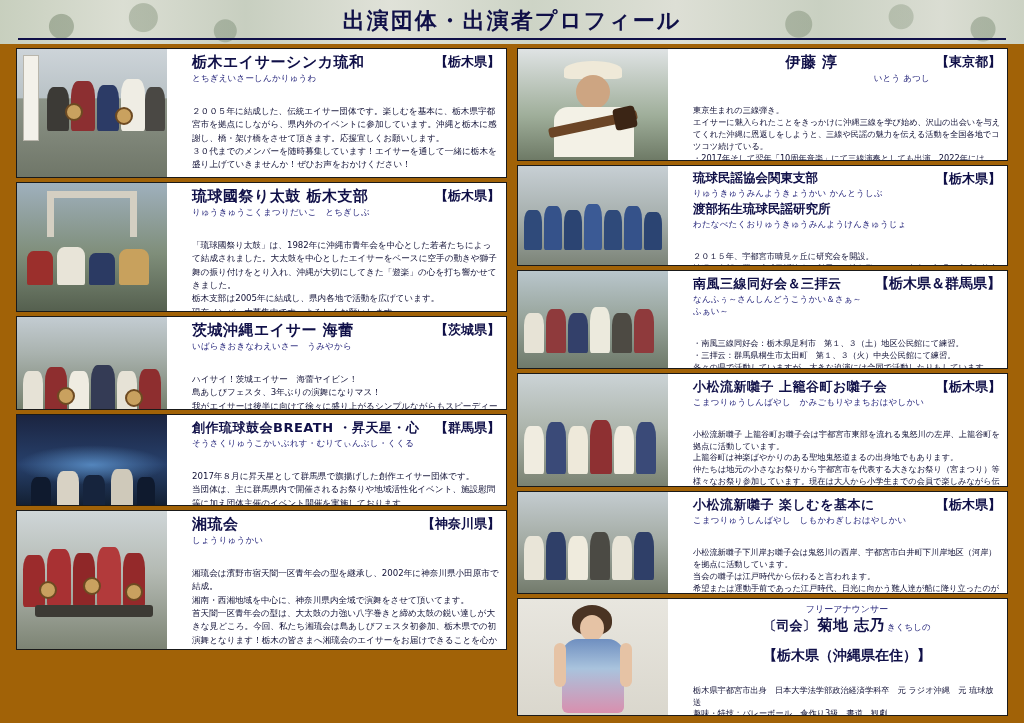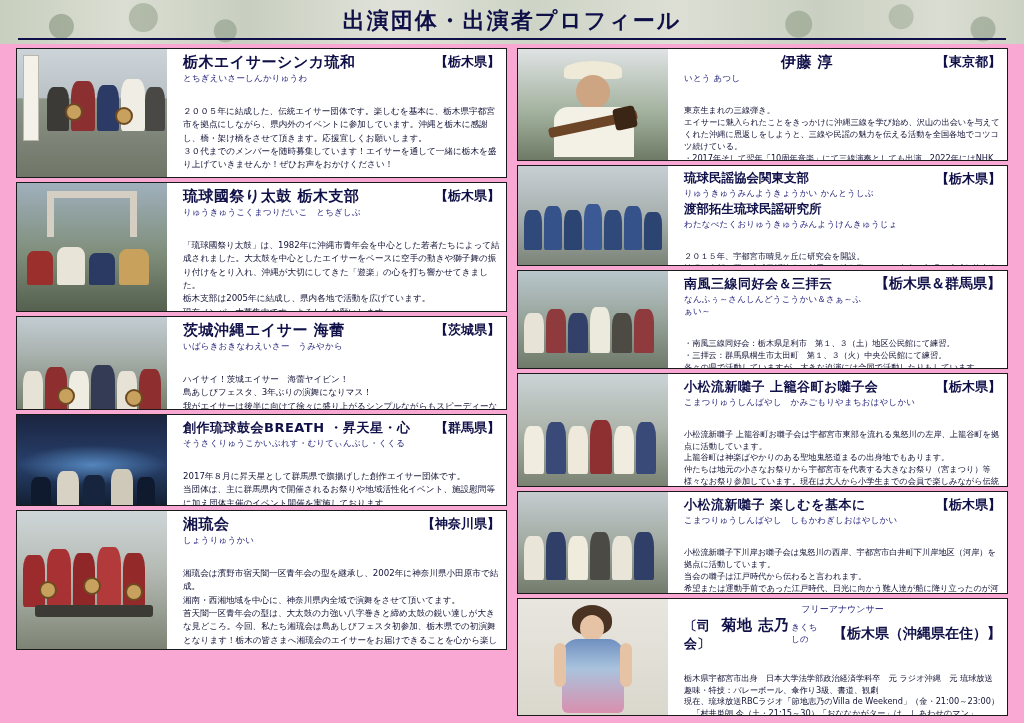--- a/index.html
+++ b/index.html
@@ -6,21 +6,21 @@
   html, body { margin: 0; padding: 0; }
   body {
     width: 1024px; height: 723px;
     font-family: "Liberation Sans", sans-serif;
     background: #ffffff;
     overflow: hidden;
   }
   .page {
     position: relative;
     width: 1024px; height: 723px;
-    background: #f9a8d4;
+    background: #a16207;
   }
   
   .top-band {
     position: absolute; top: 0; left: 0; width: 1024px; height: 44px;
     background:
       linear-gradient(90deg, rgba(120,140,100,0.35) 0%, rgba(150,160,130,0.25) 12%, rgba(110,130,95,0.32) 24%,
         rgba(160,165,140,0.22) 38%, rgba(120,140,105,0.30) 52%, rgba(155,160,135,0.24) 66%,
         rgba(115,135,100,0.32) 80%, rgba(150,158,132,0.26) 92%, rgba(125,142,108,0.33) 100%),
       #f2f3ee;
   }
@@ -63,21 +63,21 @@
   }
   .photo {
     width: 150px; flex: 0 0 150px;
     position: relative;
     background: #8a8f7e;
     overflow: hidden;
   }
   .photo .ph-inner { position: absolute; inset: 0; }
   .body {
     flex: 1 1 auto;
-    padding: 4px 6px 4px 16px;
+    padding: 4px 6px 4px 25px;
     position: relative;
     min-width: 0;
   }
   .head-row {
     display: flex; align-items: flex-start; justify-content: space-between;
     gap: 6px;
   }
   .name {
     font-size: 15px; font-weight: bold; color: #101048;
     font-family: "DejaVu Sans", "Liberation Sans", sans-serif;
@@ -109,21 +109,21 @@
   }
   .desc.tight { font-size: 8.2px; line-height: 1.45; }
   .host-tag {
     font-size: 13px; font-weight: bold; color:#101048;
     font-family: "DejaVu Sans","Liberation Sans",sans-serif;
   }
   .announcer-label {
     font-size: 9px; color: #24247a; text-align: center;
     font-family: "DejaVu Sans","Liberation Sans",sans-serif;
   }
-  .mc-row { display:flex; align-items:center; justify-content:space-between; gap:12px; }
+  .mc-row { display:flex; align-items:center; justify-content:space-between; gap:12px;flex-direction:column; }
   .drum { position:absolute; width:18px; height:18px; border-radius:50%;
           background:#c9a15f; border:2px solid #6d4a22; }
 </style>
 </head>
 <body>
 
 <div class="page">
   <div class="top-band"></div>
   <div class="doc-title">出演団体・出演者プロフィール</div>
   <div class="title-rule"></div>
@@ -283,21 +283,21 @@
             <div style="position:absolute;left:58px;top:26px;width:34px;height:34px;border-radius:50%;background:#cda582"></div>
             <div style="position:absolute;left:36px;top:58px;width:80px;height:50px;background:#f3f1e6;border-radius:14px 14px 0 0"></div>
             <div style="position:absolute;left:30px;top:70px;width:90px;height:10px;background:#6b4526;transform:rotate(-12deg);border-radius:3px"></div>
             <div style="position:absolute;left:96px;top:58px;width:22px;height:22px;background:#3b2515;border-radius:4px;transform:rotate(-12deg)"></div>
           </div>
         </div>
         <div class="body">
           <div class="head-row">
             <div style="flex:1;text-align:center">
               <div class="name">伊藤 淳</div>
-              <div class="kana" style="text-align:left">いとう あつし</div>
+              <div class="kana" style="text-align:right">いとう あつし</div>
             </div>
             <div class="pref">【東京都】</div>
           </div>
           <div class="desc tight">東京生まれの三線弾き。
 エイサーに魅入られたことをきっかけに沖縄三線を学び始め、沢山の出会いを与えてくれた沖縄に恩返しをしようと、三線や民謡の魅力を伝える活動を全国各地でコツコツ続けている。
 ・2017年そして翌年「10周年音楽」にて三線演奏としても出演。2022年にはNHK朝の連続テレビドラマ「ちむどんどん」第９話に三線奏者として出演をとメディア出演も多数。
 第一回新春ブーブニーズ会頭財賞受賞、江戸城味在公会員。</div>
         </div>
       </div>
 

